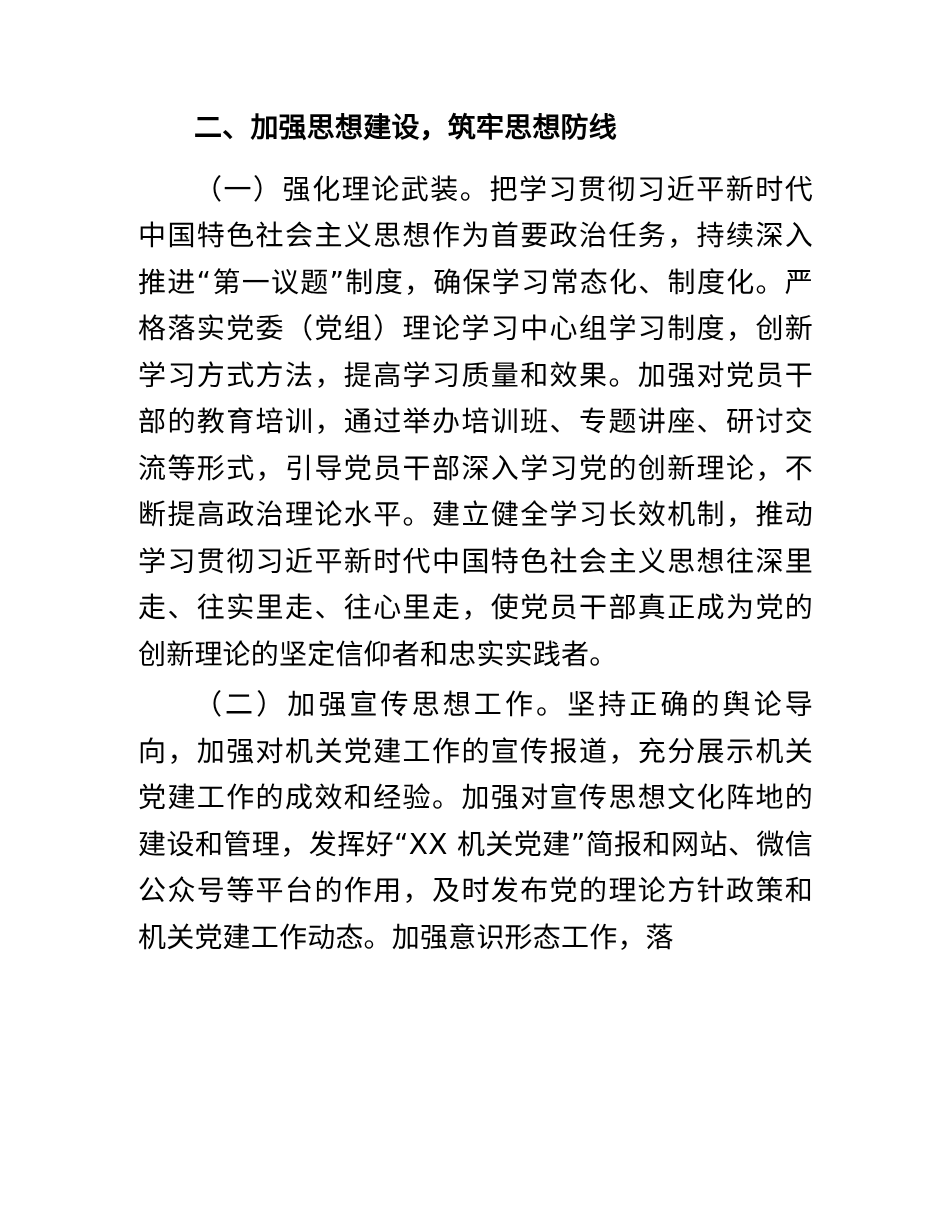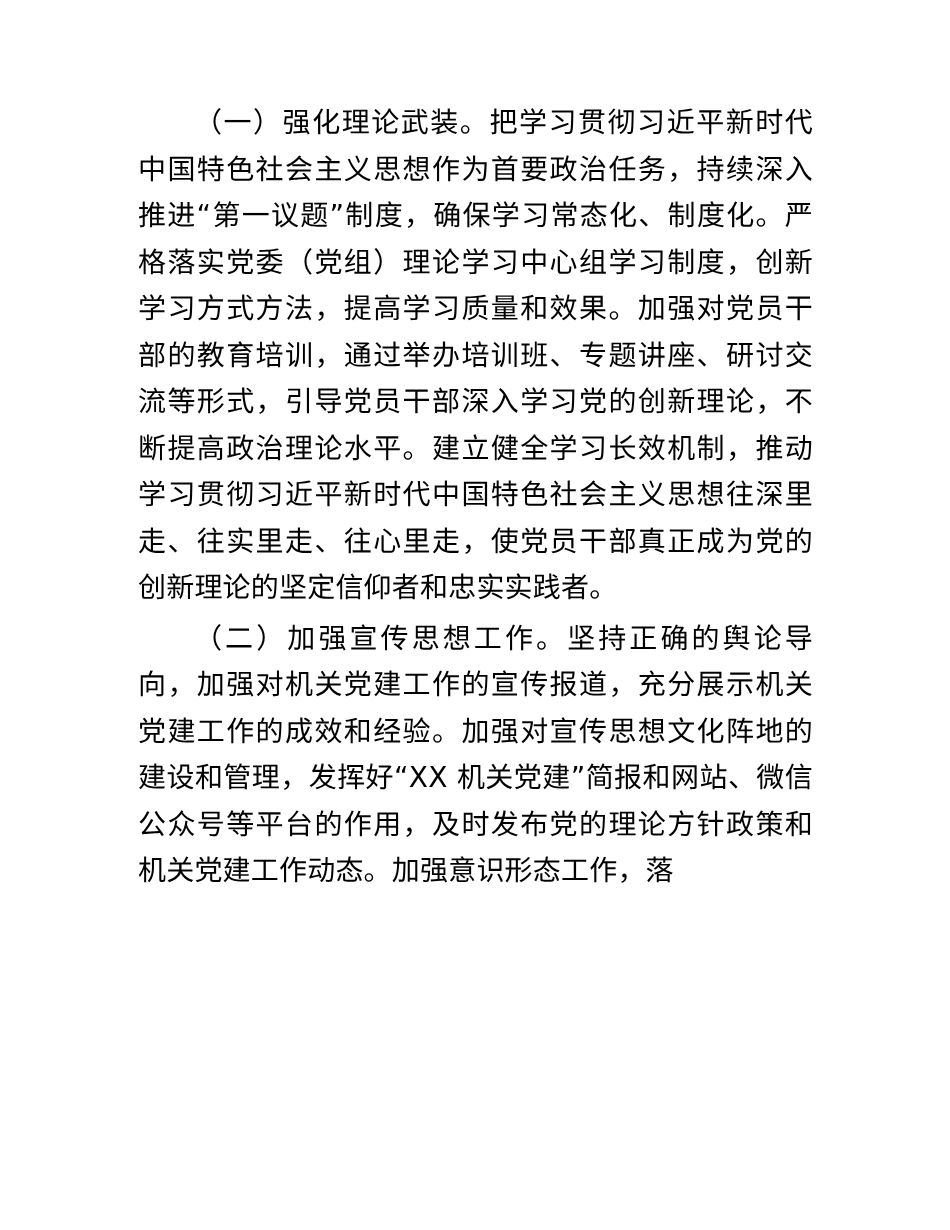--- a/index.html
+++ b/index.html
@@ -64,19 +64,20 @@
     overflow: hidden;
   }
 </style>
 </head>
 <body>
 
 <div class="page">
   <div class="content">
 
 
+    <p class="heading">二、加强思想建设，筑牢思想防线</p>
 
     <p class="para">（一）强化理论武装。把学习贯彻习近平新时代中国特色社会主义思想作为首要政治任务，持续深入推进“第一议题”制度，确保学习常态化、制度化。严格落实党委（党组）理论学习中心组学习制度，创新学习方式方法，提高学习质量和效果。加强对党员干部的教育培训，通过举办培训班、专题讲座、研讨交流等形式，引导党员干部深入学习党的创新理论，不断提高政治理论水平。建立健全学习长效机制，推动学习贯彻习近平新时代中国特色社会主义思想往深里走、往实里走、往心里走，使党员干部真正成为党的创新理论的坚定信仰者和忠实实践者。</p>
 
     <p class="para para-clip">（二）加强宣传思想工作。坚持正确的舆论导向，加强对机关党建工作的宣传报道，充分展示机关党建工作的成效和经验。加强对宣传思想文化阵地的建设和管理，发挥好“XX 机关党建”简报和网站、微信公众号等平台的作用，及时发布党的理论方针政策和机关党建工作动态。加强意识形态工作，落</p>
 
   </div>
 </div>
 
 </body></html>

